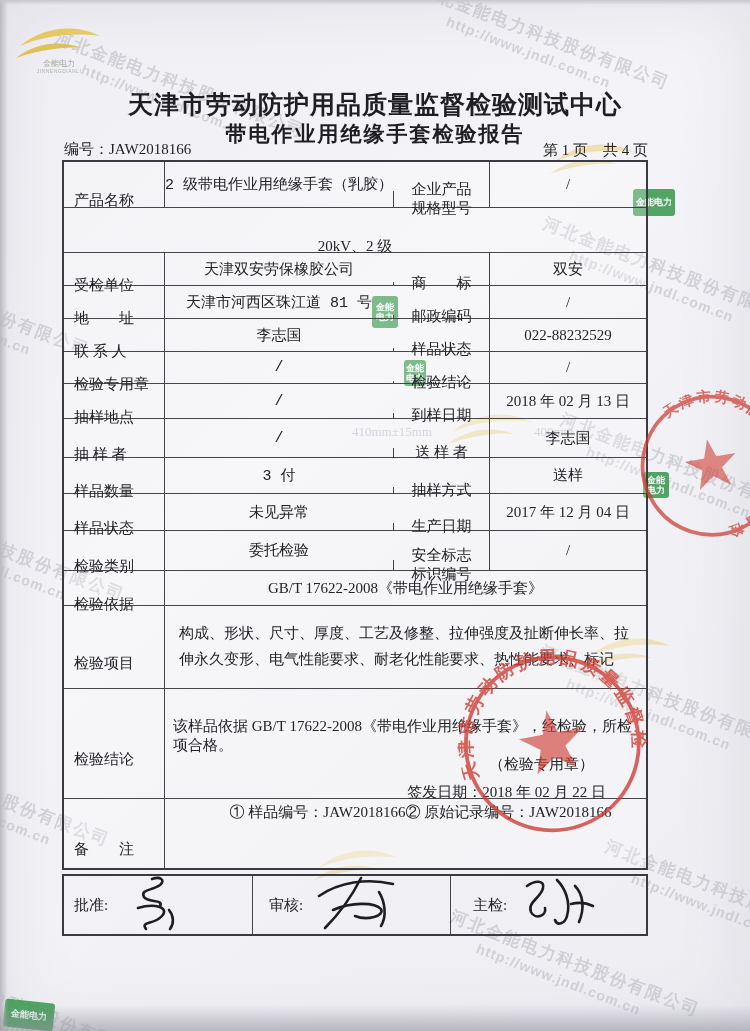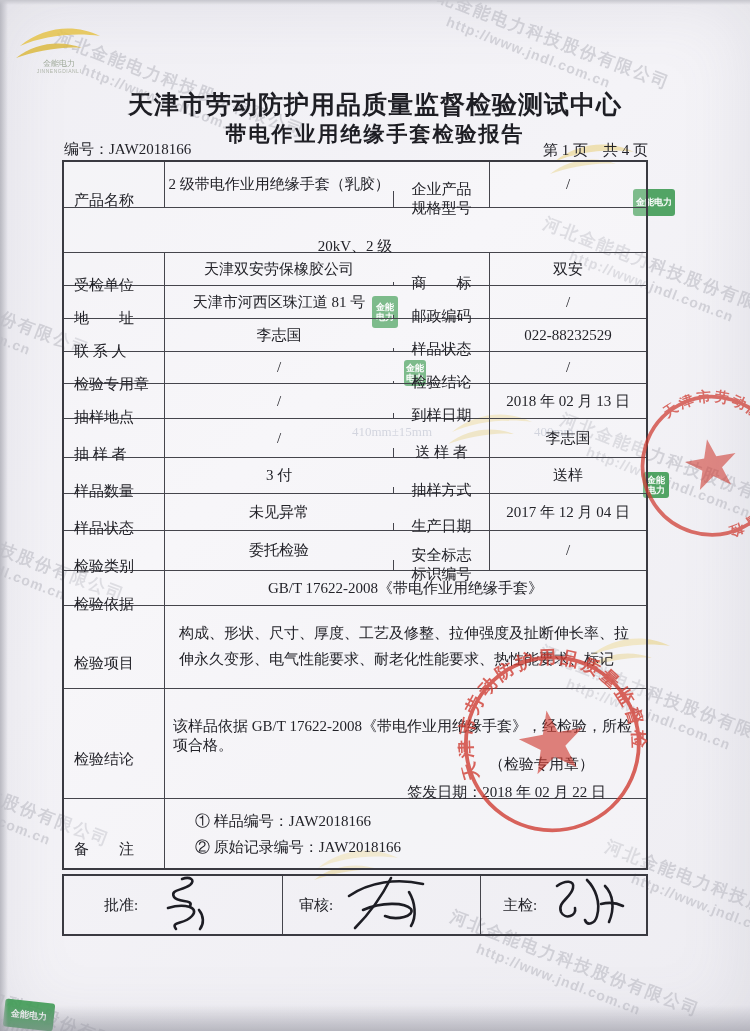--- a/index.html
+++ b/index.html
@@ -46,37 +46,37 @@
 
   
   .doc-table{position:absolute;left:62px;top:160px;width:586px;
       border:2px solid #3a3a41;box-sizing:border-box;background:rgba(255,255,255,.25);}
   .trow{display:flex;border-top:1px solid #45454c;box-sizing:border-box;}
   .trow:first-child{border-top:none;}
   .c{border-left:1px solid #45454c;box-sizing:border-box;display:flex;
       align-items:center;font-size:15px;}
   .c:first-child{border-left:none;margin-top:32px;}
   .lab{width:100px;padding-left:10px;flex:none;}
-  .val{width:229px;justify-content:center;text-align:center;flex:none;}
+  .val{width:229px;justify-content:center;text-align:center;flex:none;font-family:Liberation Mono, monospace;}
   .lab2{width:96px;justify-content:center;text-align:center;flex:none;margin-top:29px;}
   .val2{flex:1;justify-content:center;text-align:center;}
   .valwide{flex:1;justify-content:center;text-align:center;}
   .two{flex-direction:column;justify-content:center;line-height:1.25;}
-  .items-cell{flex:1;flex-direction:column;align-items:flex-start;
+  .items-cell{flex:1;align-items:flex-start;
       justify-content:center;padding-left:30px;line-height:26px;}
   .para{flex:1;align-items:center;padding:6px 14px;line-height:26px;
       text-align:left;display:block;padding-top:14px;}
   .concl{flex:1;position:relative;display:block;}
   .concl .c-line{position:absolute;left:8px;top:16px;font-size:15px;margin-top:12px;}
   .concl .c-note{position:absolute;right:52px;top:66px;font-size:15px;}
   .concl .c-date{position:absolute;right:40px;top:94px;font-size:15px;}
 
   
   .sig-table{position:absolute;left:62px;top:874px;width:586px;height:62px;
-      border:2px solid #3a3a41;box-sizing:border-box;display:flex;padding-left:30px;}
+      border:2px solid #3a3a41;box-sizing:border-box;display:flex;}
   .sig-cell{border-left:1px solid #45454c;box-sizing:border-box;display:flex;
       align-items:center;font-size:15px;}
   .sig-cell:first-child{border-left:none;}
   .sig-lab{margin:0 6px 0 10px;}
   .sig-svg{margin-top:-4px;}
 
   
   .stamp{position:absolute;pointer-events:none;}
 </style>
 </head>

